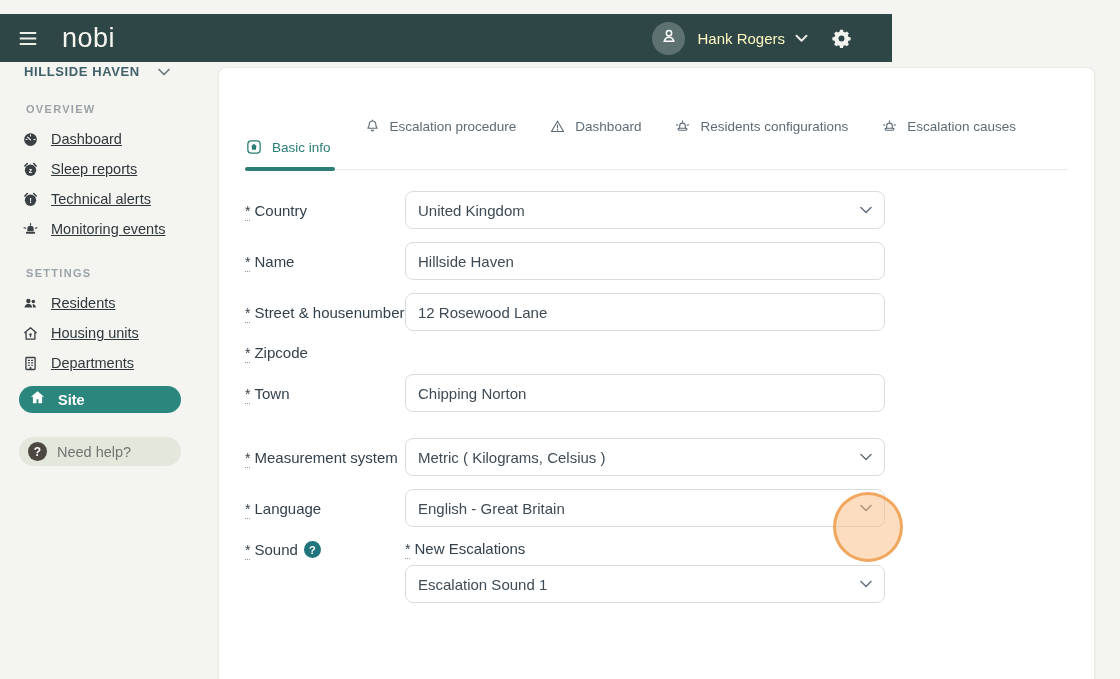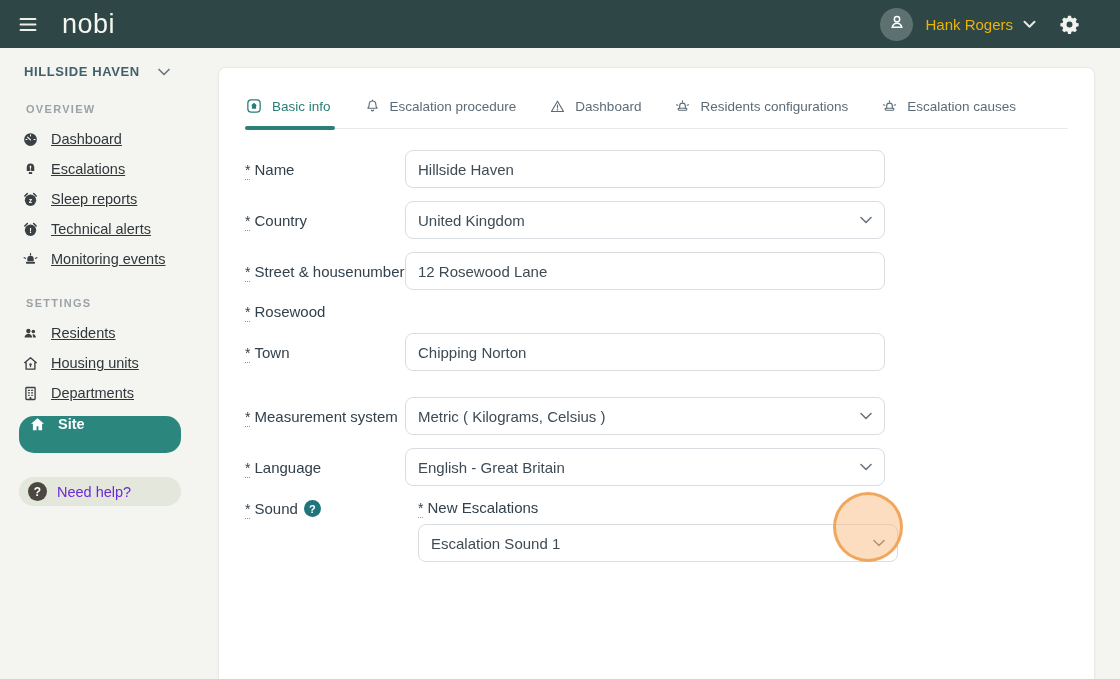--- a/index.html
+++ b/index.html
@@ -6,34 +6,34 @@
   html,body { width:1120px; height:679px; overflow:hidden; }
   body {
     position:relative;
     font-family:"Liberation Sans", sans-serif;
     background:#f4f5f0;
     color:#2f3b44;
   }
 
   
   .topbar {
-    position:absolute; left:0; top:0; width:1120px; height:48px;
+    position:absolute; left:0; top:14px; width:892px; height:48px;
     background:#2e4646; display:flex; align-items:center;
   }
   .hamburger { margin-left:19px; width:18px; height:15px; cursor:pointer; display:flex; align-items:center; }
   .logo {
     margin-left:25px; color:#f5f6f0; font-size:27px; font-weight:400;
     letter-spacing:0.5px; cursor:pointer;
   }
   .topbar-spacer { flex:1; }
   .avatar {
     width:33px; height:33px; border-radius:50%; background:#5d7171;
     display:flex; align-items:center; justify-content:center; margin-right:12px; cursor:pointer;
   }
-  .user-name { color:#eab308; font-size:15px; margin-right:10px; cursor:pointer; }
+  .user-name { color:#fef9c3; font-size:15px; margin-right:10px; cursor:pointer; }
   .user-chevron { display:flex; align-items:center; cursor:pointer; }
   .gear { margin-left:23px; margin-right:40px; display:flex; align-items:center; cursor:pointer; }
 
   
   .sidebar { position:absolute; left:0; top:48px; width:218px; height:631px; }
   .site-selector {
     margin:14px 20px 0 24px; display:flex; align-items:center; justify-content:space-between;
     width:146px; cursor:pointer;
   }
   .site-selector-label {
@@ -43,51 +43,51 @@
     margin:23px 0 9px 26px; font-size:11px; font-weight:bold;
     color:#9ba3a8; letter-spacing:1.3px;
   }
   .nav-item {
     height:30px; display:flex; align-items:center; padding-left:22px; cursor:pointer;
     color:#30373c; font-size:14.5px;text-decoration:underline;
   }
   .nav-item .nav-icon { width:17px; height:17px; display:flex; align-items:center; justify-content:center; }
   .nav-item .nav-label { margin-left:12px; }
   .nav-pill {
-    margin:8px 0 0 19px; width:162px; height:37px; border-radius:15px;
-    display:flex; padding-left:10px; cursor:pointer;
+    margin:8px 0 0 19px; width:162px; height:27px; border-radius:15px;
+    display:flex; align-items:center; padding-left:10px; cursor:pointer;
   }
   .nav-pill.active { background:#2b867d; }
   .nav-pill.active .nav-label { color:#ffffff; font-weight:bold; margin-left:12px; font-size:14.5px; }
   .help-pill {
     margin:24px 0 0 19px; width:162px; height:29px; border-radius:15px;
     background:#e4e8dc; display:flex; align-items:center; padding-left:9px; cursor:pointer;
   }
-  .help-pill .nav-label { margin-left:10px; font-size:14.5px; color:#6d28d9; }
+  .help-pill .nav-label { margin-left:10px; font-size:14.5px; color:#737373; }
   .help-circle {
     width:19px; height:19px; border-radius:50%; background:#4d4741;
     color:#fff; font-size:12px; font-weight:bold; display:flex; align-items:center; justify-content:center;
   }
 
   
   .card {
     position:absolute; left:218px; top:67px; width:877px; height:660px;
     background:#ffffff; border:1px solid #ececе7; border:1px solid #ececе8;
     border:1px solid #ebebe6; border-radius:8px;
     box-shadow:0 1px 3px rgba(0,0,0,0.05);
     padding:12px 26px 0 26px;
   }
   .page-title { font-size:31px; font-weight:500; color:#2e3e4b; margin-top:5px; letter-spacing:0.2px; }
 
   .tabs { display:flex; gap:33px; margin-top:17px; border-bottom:1px solid #e8eaec; }
   .tab {
     display:flex; align-items:center; gap:9px; padding-bottom:13px; cursor:pointer;
     font-size:13.5px; color:#5d6b76; position:relative; white-space:nowrap;
   }
-  .tab.active { color:#2a7d74; }
+  .tab.active { color:#2a7d74;margin-top:41px; }
   .tab.active::after {
     content:""; position:absolute; left:0; right:-4px; bottom:-2px; height:4px;
     background:#2b7f76; border-radius:3px;
   }
   .tab .tab-icon { display:flex; align-items:center; }
 
   
   .form { margin-top:21px; }
   .form-row { display:flex; align-items:center; margin-bottom:13px; }
   .form-row.gap-after { margin-bottom:26px; }
@@ -97,21 +97,21 @@
     width:480px; height:38px; border:1px solid #d9dde2; border-radius:8px;
     background:#fff; font-size:15px; color:#3e4b55; padding:0 12px;
     font-family:"Liberation Sans", sans-serif;
   }
   .text-input { outline:none; }
   .select {
     display:flex; align-items:center; justify-content:space-between; cursor:pointer;
   }
   .select .select-chevron { display:flex; align-items:center; }
 
-  .sound-row { display:flex; align-items:flex-start; margin-top:1px;gap:13px; }
+  .sound-row { display:flex; align-items:flex-start; margin-top:1px; }
   .sound-label-wrap { width:160px; display:flex; align-items:center; padding-top:1px; }
   .sound-help {
     margin-left:6px; width:17px; height:17px; border-radius:50%; background:#20747c;
     color:#fff; font-size:11px; font-weight:bold; display:flex; align-items:center; justify-content:center;
     cursor:pointer;
   }
   .sub-label { font-size:15px; color:#33414c; margin-bottom:8px; }
 
   
   .click-highlight {
@@ -172,31 +172,20 @@
       <svg width="17" height="17" viewBox="0 0 24 24">
           <circle cx="12" cy="12" r="9" fill="#3b4044"></circle>
           <path d="M12 12.5L7.8 8.6" stroke="#fff" stroke-width="1.7" stroke-linecap="round"></path>
           <path d="M5.5 12h1.6M12 5.5v1.6M18.5 12h-1.6" stroke="#fff" stroke-width="1.4" stroke-linecap="round"></path>
         </svg>
     </span>
     <span class="nav-label">Dashboard</span>
   </div>
   <div class="nav-item">
     <span class="nav-icon">
-      <svg width="17" height="17" viewBox="0 0 24 24" fill="#3b4044">
-          <path d="M12 3.5c-3.3 0-5.3 2.4-5.3 5.4v5.1h10.6V8.9c0-3-2-5.4-5.3-5.4z"></path>
-          <rect x="11.1" y="6.5" width="1.8" height="4.6" rx="0.9" fill="#fff"></rect>
-          <circle cx="12" cy="12.6" r="1" fill="#fff"></circle>
-          <rect x="9.5" y="15.5" width="5" height="3" rx="1.2"></rect>
-        </svg>
-    </span>
-    <span class="nav-label">Escalations</span>
-  </div>
-  <div class="nav-item">
-    <span class="nav-icon">
       <svg width="17" height="17" viewBox="0 0 24 24">
           <path d="M4 7L7.5 3.6M20 7l-3.5-3.4" stroke="#3b4044" stroke-width="2.2" stroke-linecap="round"></path>
           <circle cx="12" cy="13" r="8" fill="#3b4044"></circle>
           <text x="12" y="16.6" font-size="10" font-weight="bold" fill="#fff" text-anchor="middle" font-family="Liberation Sans, sans-serif">z</text>
         </svg>
     </span>
     <span class="nav-label">Sleep reports</span>
   </div>
   <div class="nav-item">
     <span class="nav-icon">
@@ -312,45 +301,45 @@
             <path d="M8 14.5v-3.2a4 4 0 0 1 8 0v3.2"></path>
             <rect x="5.8" y="14.5" width="12.4" height="2.8" rx="1.3"></rect>
             <path d="M3.5 9.5l1.8.7M20.5 9.5l-1.8.7M12 4v1.8"></path>
           </svg>
       </span>
       <span>Escalation causes</span>
     </div>
   </nav>
 
   <div class="form">
-
-    <div class="form-row">
-      <div class="field-label"><span class="req">*</span><span>Name</span></div>
-      <input class="text-input" type="text" value="Hillside Haven" style="">
-    </div>
 
     <div class="form-row">
       <div class="field-label"><span class="req">*</span><span>Country</span></div>
       <div class="select">
         <span>United Kingdom</span>
         <span class="select-chevron">
             <svg width="12" height="8" viewBox="0 0 12 8">
               <path d="M1 1.5l5 5 5-5" stroke="#6b7680" stroke-width="1.6" fill="none" stroke-linecap="round" stroke-linejoin="round"></path>
             </svg>
           </span>
       </div>
     </div>
 
     <div class="form-row">
+      <div class="field-label"><span class="req">*</span><span>Name</span></div>
+      <input class="text-input" type="text" value="Hillside Haven" style="">
+    </div>
+
+    <div class="form-row">
       <div class="field-label"><span class="req">*</span><span>Street &amp; housenumber</span></div>
       <input class="text-input" type="text" value="12 Rosewood Lane" style="">
     </div>
 
     <div class="form-row">
-      <div class="field-label"><span class="req">*</span><span>Rosewood</span></div>
+      <div class="field-label"><span class="req">*</span><span>Zipcode</span></div>
     </div>
 
     <div class="form-row gap-after">
       <div class="field-label"><span class="req">*</span><span>Town</span></div>
       <input class="text-input" type="text" value="Chipping Norton" style="">
     </div>
 
     <div class="form-row">
       <div class="field-label"><span class="req">*</span><span>Measurement system</span></div>
       <div class="select">

